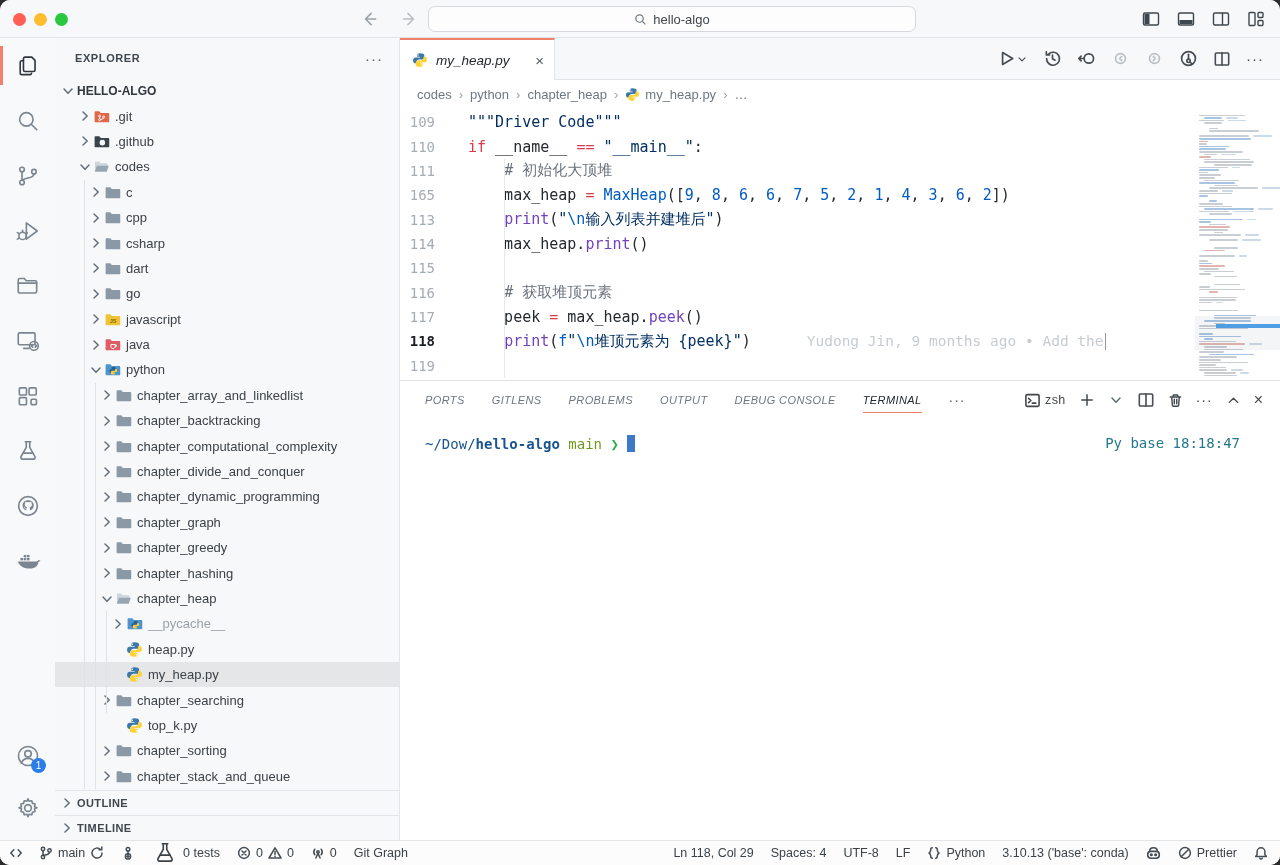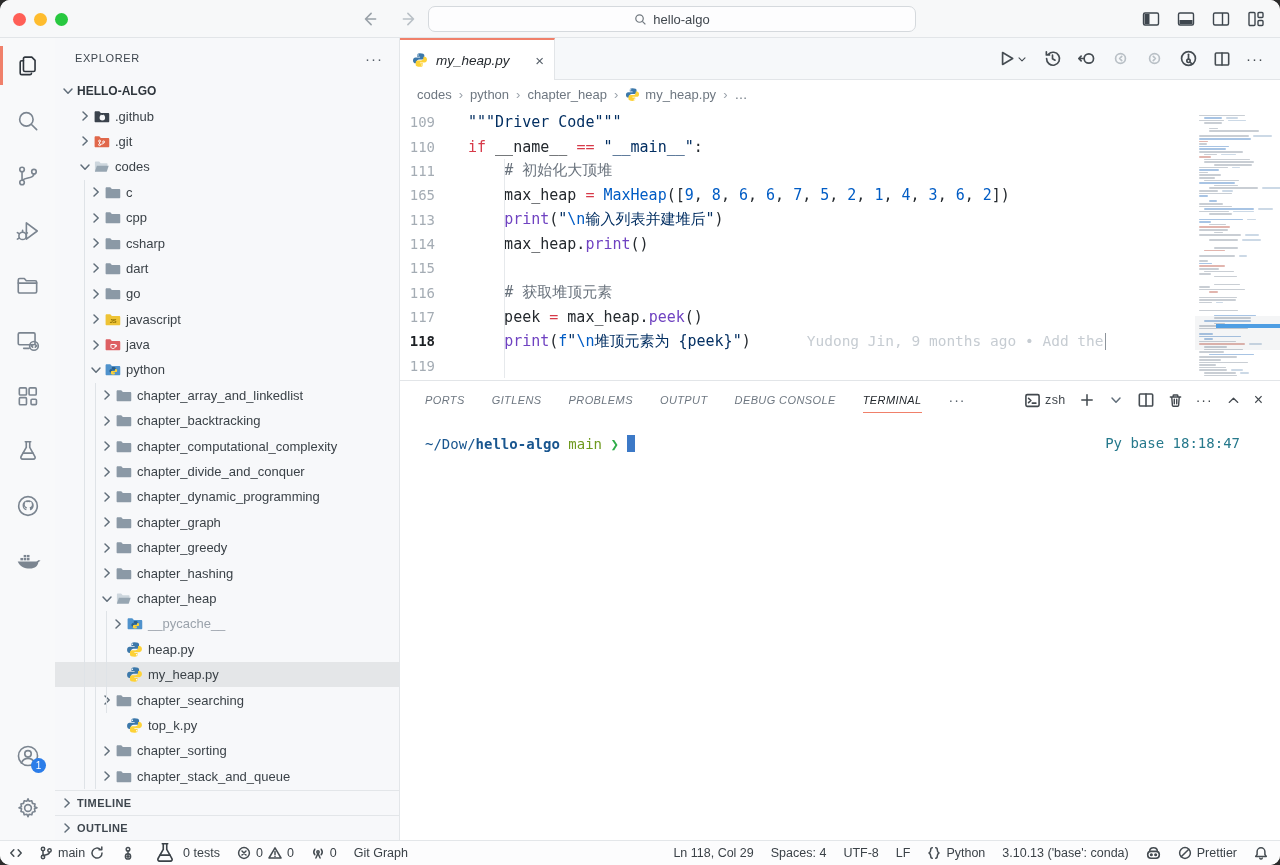--- a/index.html
+++ b/index.html
@@ -265,50 +265,35 @@
                 <circle cx="12" cy="12" r="3.1"></circle>
                 <path d="M12 3.5l1 2.3 2.5-.5 .6 2.4 2.4.6-.5 2.5 2.3 1-2.3 1 .5 2.5-2.4.6-.6 2.4-2.5-.5-1 2.3-1-2.3-2.5.5-.6-2.4-2.4-.6.5-2.5-2.3-1 2.3-1-.5-2.5 2.4-.6.6-2.4 2.5.5z"></path>
               </svg>
             </span>
           </div>
         </div>
       </div>
 
     <div class="sidebar">
       <div class="sb-header">
-        <span style="font-weight:400">EXPLORER</span>
+        <span style="font-weight:700">EXPLORER</span>
         <span class="sb-more">···</span>
       </div>
       <div class="tree" id="tree">
           <div class="trow root" style="padding-left:4px">
       <span class="twisty">
               <svg width="16" height="16" viewBox="0 0 16 16" fill="none" stroke="#616e7a" stroke-width="1.5" stroke-linecap="round" stroke-linejoin="round">
                 <path d="M4 6l4 4.2L12 6"></path>
               </svg>
             </span>
       <span class="tlabel">HELLO-ALGO</span>
           </div>
           <div class="tguide" style="left:29px;top:101.6px;height:609.5999999999999px"></div>
           <div class="tguide" style="left:40px;top:304.79999999999995px;height:406.4px"></div>
           <div class="tguide" style="left:51px;top:533.4px;height:101.6px"></div>
-          <div class="trow" style="padding-left:21px">
-      <span class="twisty">
-              <svg width="16" height="16" viewBox="0 0 16 16" fill="none" stroke="#616e7a" stroke-width="1.5" stroke-linecap="round" stroke-linejoin="round">
-                <path d="M6 4l4.2 4L6 12"></path>
-              </svg>
-            </span>
-      <span class="ticon">
-              <svg width="17" height="17" viewBox="0 0 16 16">
-                <path d="M1.5 4.1c0-.6.4-1 1-1h3.4l1.5 1.7h6.9c.6 0 1 .4 1 1v6.7c0 .6-.4 1-1 1H2.5c-.6 0-1-.4-1-1z" fill="#3a424c"></path>
-                <circle cx="8.8" cy="9.2" r="2.6" fill="#f7f8fa"></circle>
-                <path d="M6.8 7.2l.7-1 .9.6h.9l.9-.6.7 1z" fill="#f7f8fa"></path>
-              </svg>
-            </span>
-      <span class="tlabel">.github</span>
-          </div>
           <div class="trow" style="padding-left:21px">
       <span class="twisty">
               <svg width="16" height="16" viewBox="0 0 16 16" fill="none" stroke="#616e7a" stroke-width="1.5" stroke-linecap="round" stroke-linejoin="round">
                 <path d="M6 4l4.2 4L6 12"></path>
               </svg>
             </span>
       <span class="ticon">
               <svg width="17" height="17" viewBox="0 0 16 16">
                 <path d="M1.5 4.1c0-.6.4-1 1-1h3.4l1.5 1.7h6.9c.6 0 1 .4 1 1v6.7c0 .6-.4 1-1 1H2.5c-.6 0-1-.4-1-1z" fill="#e0674a"></path>
                 <g stroke="#fff" stroke-width=".9" fill="none">
@@ -317,20 +302,35 @@
                   <circle cx="10" cy="8.4" r=".9"></circle>
                   <path d="M6.2 8.5v1.6M10 9.3c0 1.3-2.5 1-3.1 1.7"></path>
                 </g>
               </svg>
             </span>
       <span class="tlabel">.git</span>
           </div>
           <div class="trow" style="padding-left:21px">
       <span class="twisty">
               <svg width="16" height="16" viewBox="0 0 16 16" fill="none" stroke="#616e7a" stroke-width="1.5" stroke-linecap="round" stroke-linejoin="round">
+                <path d="M6 4l4.2 4L6 12"></path>
+              </svg>
+            </span>
+      <span class="ticon">
+              <svg width="17" height="17" viewBox="0 0 16 16">
+                <path d="M1.5 4.1c0-.6.4-1 1-1h3.4l1.5 1.7h6.9c.6 0 1 .4 1 1v6.7c0 .6-.4 1-1 1H2.5c-.6 0-1-.4-1-1z" fill="#3a424c"></path>
+                <circle cx="8.8" cy="9.2" r="2.6" fill="#f7f8fa"></circle>
+                <path d="M6.8 7.2l.7-1 .9.6h.9l.9-.6.7 1z" fill="#f7f8fa"></path>
+              </svg>
+            </span>
+      <span class="tlabel">.github</span>
+          </div>
+          <div class="trow" style="padding-left:21px">
+      <span class="twisty">
+              <svg width="16" height="16" viewBox="0 0 16 16" fill="none" stroke="#616e7a" stroke-width="1.5" stroke-linecap="round" stroke-linejoin="round">
                 <path d="M4 6l4 4.2L12 6"></path>
               </svg>
             </span>
       <span class="ticon">
               <svg width="17" height="17" viewBox="0 0 16 16">
                 <path d="M1.8 12.9V4.3c0-.5.4-.9.9-.9h3.1l1.4 1.6h5.6c.5 0 .9.4.9.9v1.3" fill="#cdd6dd"></path>
                 <path d="M3.6 7.4h11.2l-1.9 5.5H1.8z" fill="#97a6b2"></path>
               </svg>
             </span>
       <span class="tlabel">codes</span>
@@ -656,29 +656,29 @@
       <span class="tlabel">chapter_stack_and_queue</span>
           </div>
         </div>
       <div id="sbsections">
           <div class="sb-section">
       <span style="display:flex">
               <svg width="16" height="16" viewBox="0 0 16 16" fill="none" stroke="#616e7a" stroke-width="1.5" stroke-linecap="round" stroke-linejoin="round">
                 <path d="M6 4l4.2 4L6 12"></path>
               </svg>
             </span>
-      <span>TIMELINE</span>
+      <span>OUTLINE</span>
           </div>
           <div class="sb-section">
       <span style="display:flex">
               <svg width="16" height="16" viewBox="0 0 16 16" fill="none" stroke="#616e7a" stroke-width="1.5" stroke-linecap="round" stroke-linejoin="round">
                 <path d="M6 4l4.2 4L6 12"></path>
               </svg>
             </span>
-      <span>OUTLINE</span>
+      <span>TIMELINE</span>
           </div>
         </div>
     </div>
 
     <div class="editor">
       <div class="tabbar">
         <div class="tab">
           <span id="tab-py-icon" style="display:flex">
               <svg width="16" height="16" viewBox="0 0 16 16">
                 <path d="M7.9 1.2c-2.5 0-2.8 1.1-2.8 1.9v1.7h3v.7H3.4C2.1 5.5 1 6.6 1 8.4c0 1.7 1.1 2.9 2.4 2.9h1.2V9.9c0-1.4 1.1-2.5 2.5-2.5h3.2c1.1 0 2-.9 2-2V3.1c0-1.1-1.4-1.9-4.4-1.9z" fill="#3c78aa"></path>

